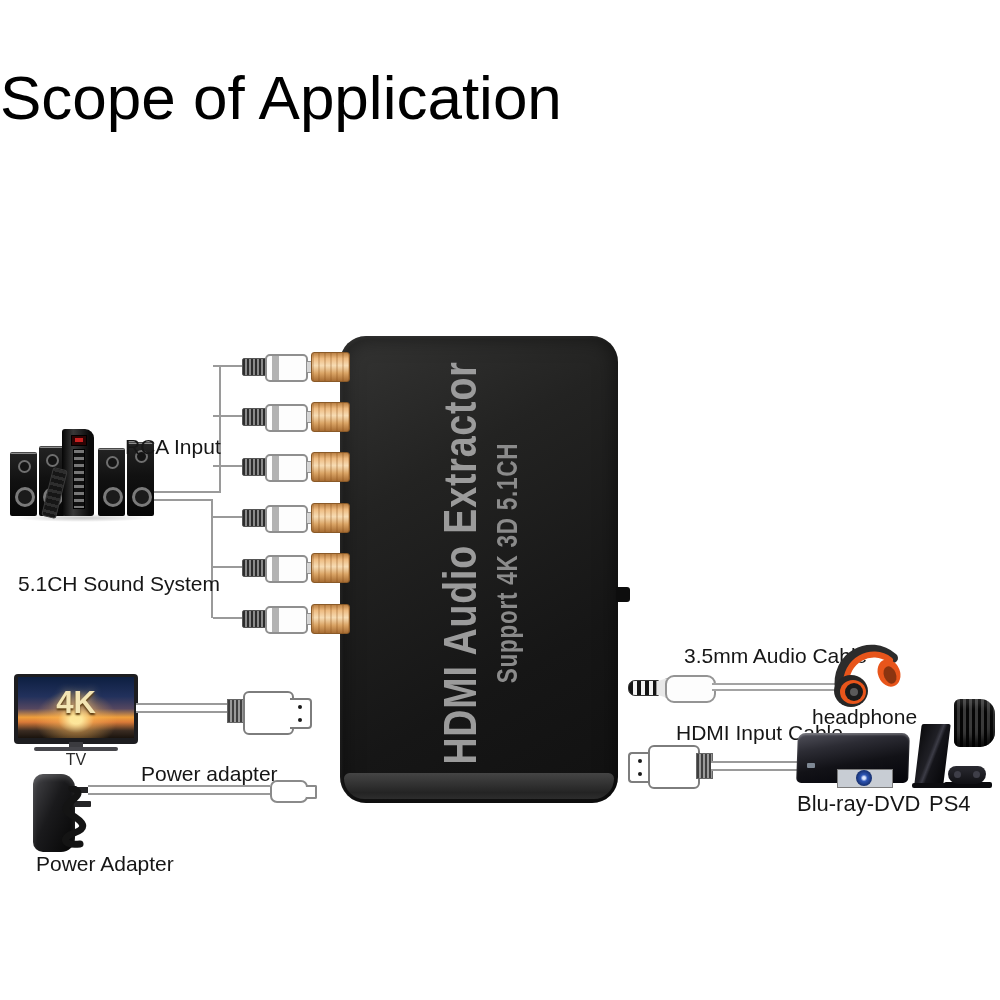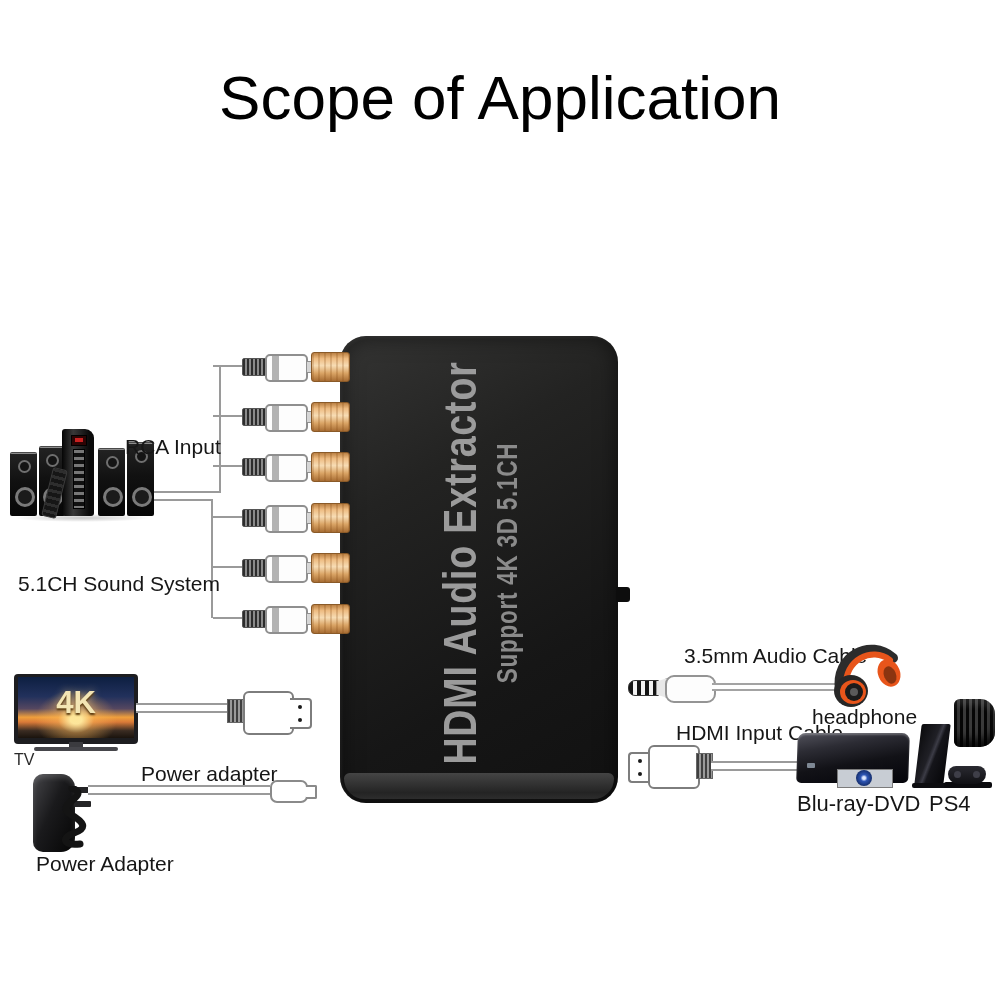--- a/index.html
+++ b/index.html
@@ -1,28 +1,28 @@
 <!DOCTYPE html>
 <html><head>
 <meta charset="utf-8">
 <style>
   html,body{margin:0;padding:0;background:#fff;}
   .stage{position:relative;width:1000px;height:1000px;background:#fff;overflow:hidden;
          font-family:"Liberation Sans","DejaVu Sans",sans-serif;color:#161616;}
 
   
-  .title{position:absolute;left:0;right:0;top:62px;text-align:center;
+  .title{position:absolute;left:0;right:0;top:62px;
          font-size:62px;font-weight:400;color:#000;letter-spacing:0;}
 
   
   .lbl{position:absolute;font-size:21px;color:#161616;white-space:nowrap;}
   .lbl-rca{left:125px;top:435px;}
   .lbl-ss{left:18px;top:524px;margin-top:48px;}
   .lbl-hdmi-out{left:133px;top:667px;}
-  .lbl-tv{left:14px;top:751px;width:124px;font-size:16px;color:#2a2a2a;}
+  .lbl-tv{left:14px;top:751px;width:124px;text-align:center;font-size:16px;color:#2a2a2a;}
   .lbl-pwr-cable{left:141px;top:762px;}
   .lbl-pwr{left:36px;top:852px;}
   .lbl-35{left:684px;top:644px;}
   .lbl-hp{left:812px;top:705px;}
   .lbl-hdmi-in{left:676px;top:721px;}
   .lbl-bd{left:797px;top:791px;font-size:22px;}
   .lbl-ps4{left:929px;top:791px;font-size:22px;}
 
   
   .device{position:absolute;left:340px;top:336px;width:278px;height:467px;border-radius:26px;

